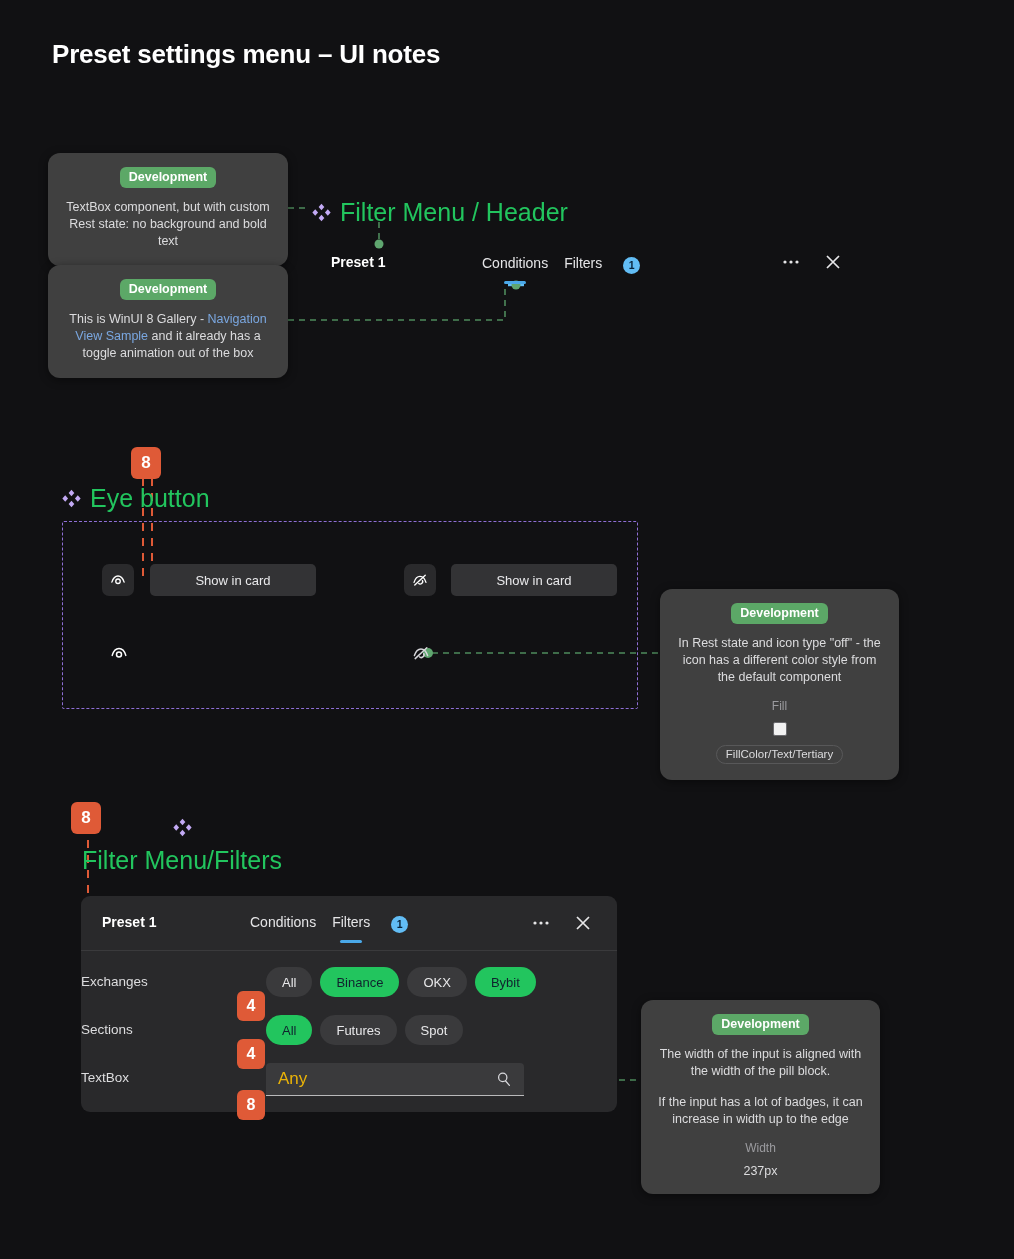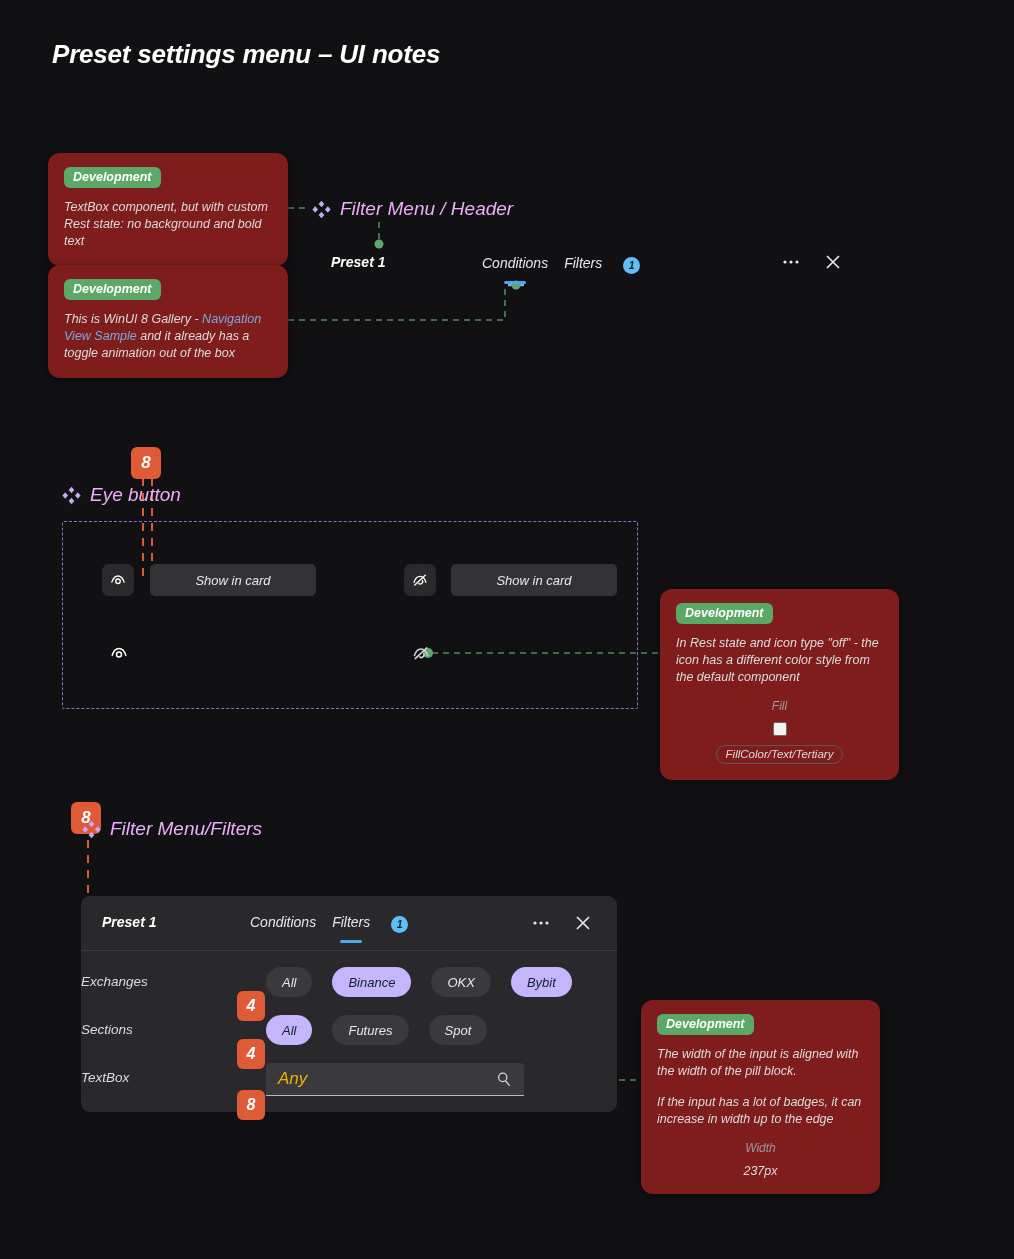--- a/index.html
+++ b/index.html
@@ -6,39 +6,40 @@
   html, body { margin: 0; padding: 0; }
   body {
     width: 1014px;
     height: 1259px;
     background: #111113;
     font-family: "Liberation Sans", sans-serif;
     color: #e8e8ea;
     position: relative;
     overflow: hidden;
   }
-  .canvas { position: absolute; inset: 0; font-style: italic; }
+  .canvas { position: absolute; inset: 0; }
 
   
   .page-title {
     position: absolute;
     left: 52px; top: 39px;
     font-size: 26px;
     font-weight: bold;
     color: #ffffff;
     letter-spacing: -0.2px;
   }
 
   
   .note-card {
     position: absolute;
-    background: #7f1d1d;
+    background: #404040;
     border-radius: 12px;
     padding: 14px 16px 16px 16px;
     box-shadow: 0 2px 10px rgba(0,0,0,.45);
+    text-align: center;
   }
   .note-badge {
     display: inline-block;
     background: #5ca867;
     color: #ffffff;
     font-size: 12.5px;
     font-weight: bold;
     border-radius: 6px;
     padding: 3px 9px 4px 9px;
     margin-bottom: 11px;
@@ -74,22 +75,22 @@
     padding: 2px 9px 3px 9px;
   }
   .prop-val { font-size: 12.5px; color: #dcdcde; }
 
   
   .section-label {
     position: absolute;
     display: flex;
     align-items: center;
     gap: 9px;
-    color: #f0abfc;
-    font-size: 19px;
+    color: #22c55e;
+    font-size: 25px;
     white-space: nowrap;
   }
   .diamond-icon { width: 19px; height: 19px; display: block; }
 
   
   .count-badge {
     position: absolute;
     background: #df5a37;
     color: #ffffff;
     font-size: 17px;
@@ -198,32 +199,32 @@
     display: flex;
     align-items: flex-start;
     height: 48px;
   }
   .fp-label {
     width: 185px;
     font-size: 13.5px;
     color: #dddddf;
     line-height: 30px;
   }
-  .chip-wrap { display: flex; gap: 20px; align-items: center; }
+  .chip-wrap { display: flex; gap: 8px; align-items: center; }
   .chip {
     height: 30px;
     border-radius: 15px;
     padding: 0 16px;
     display: flex; align-items: center; justify-content: center;
     font-size: 13px;
     background: #3a3a3c;
     color: #e8e8ea;
     white-space: nowrap;
   }
-  .chip.sel { background: #c4b5fd; color: #10222e; }
+  .chip.sel { background: #22c55e; color: #10222e; }
   .search-input {
     position: relative;
     width: 258px;
     height: 33px;
     background: #3a3a3c;
     border-radius: 4px 4px 0 0;
     border-bottom: 1.5px solid #b9b9bb;
     display: flex; align-items: center;
     padding: 0 12px;
   }
@@ -373,21 +374,21 @@
     </div>
     <div class="prop-row">
       <span class="prop-key">Fill</span>
       <span class="prop-swatch"></span>
       <span class="prop-token">FillColor/Text/Tertiary</span>
     </div>
   </div>
 
   <div class="count-badge" style="left:71px; top:802px;">8</div>
 
-  <div class="section-label" style="left:82px; top:818px;">
+  <div class="section-label" style="left:82px; top:818px;flex-direction:column;">
     <svg class="diamond-icon" viewBox="0 0 20 20">
       <path d="M10 0.8 L13 4.2 L10 7.6 L7 4.2 Z" fill="#c3aaf5"></path>
       <path d="M10 12.4 L13 15.8 L10 19.2 L7 15.8 Z" fill="#c3aaf5"></path>
       <path d="M3.4 6.6 L6.4 10 L3.4 13.4 L0.4 10 Z" fill="#c3aaf5"></path>
       <path d="M16.6 6.6 L19.6 10 L16.6 13.4 L13.6 10 Z" fill="#c3aaf5"></path>
     </svg>
     <span>Filter Menu/Filters</span>
   </div>
 
   <div class="filters-panel">

